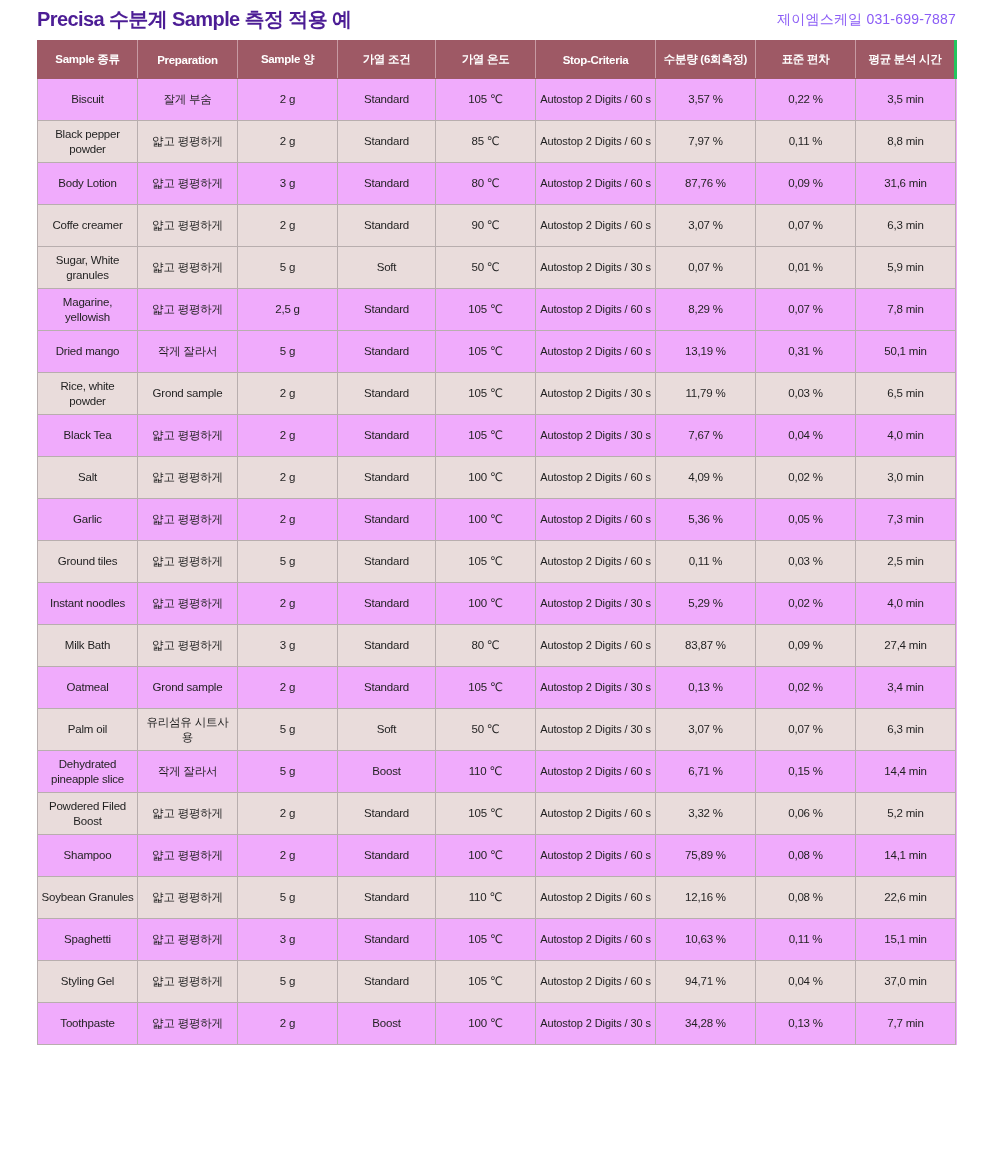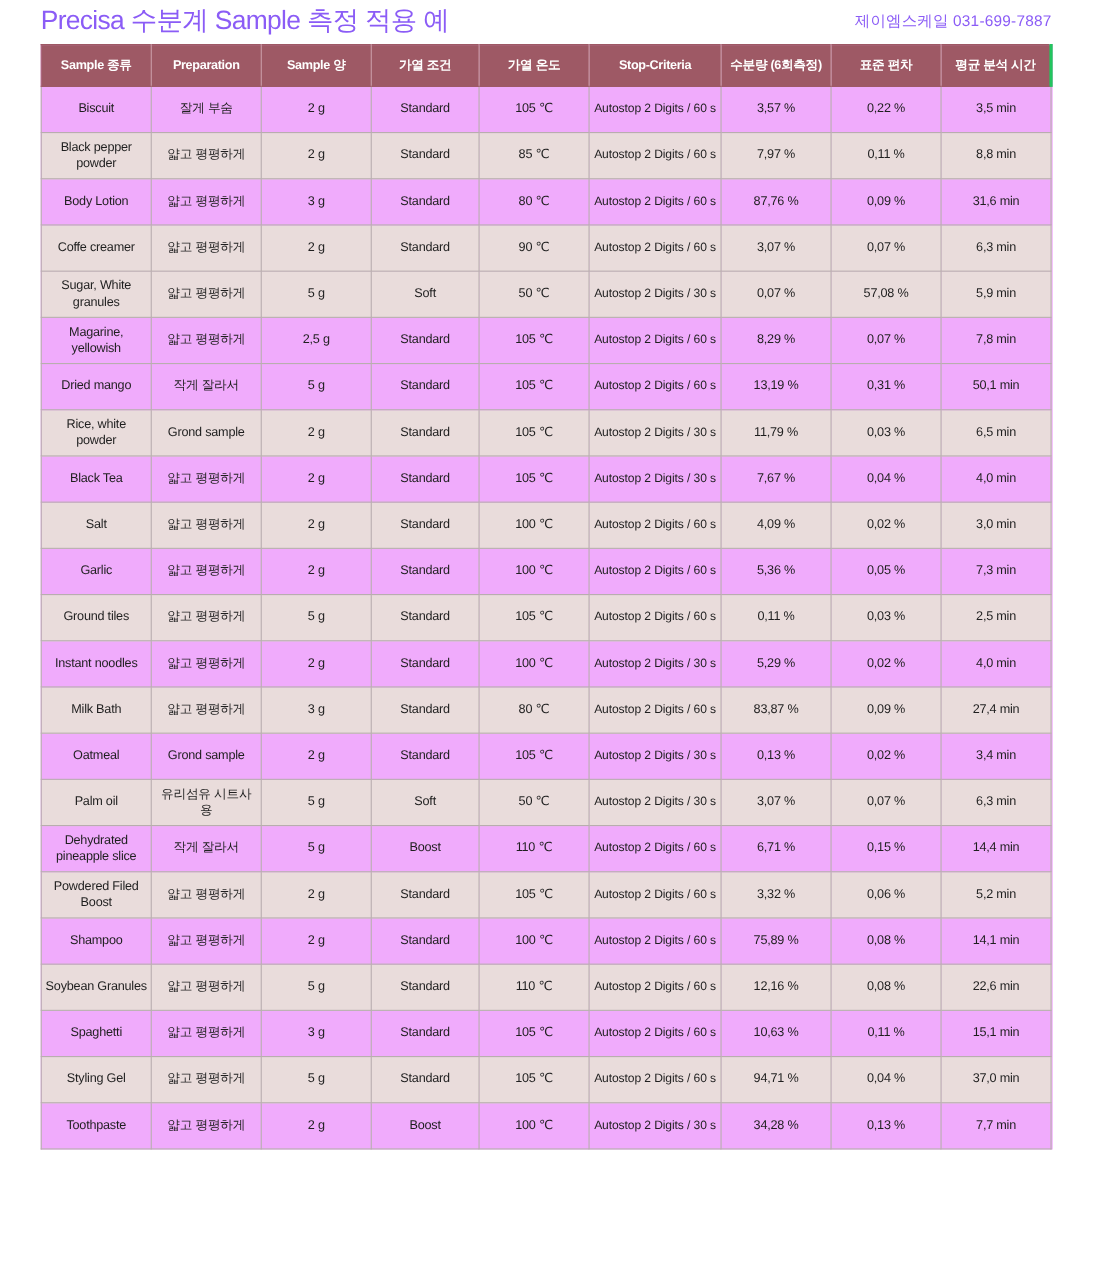--- a/index.html
+++ b/index.html
@@ -30,24 +30,24 @@
     top: 0;
     width: 1000px;
     height: 38px;
     display: flex;
     align-items: center;
     justify-content: space-between;
     padding: 0 44px 0 37px;
     box-sizing: border-box;
   }
   .doc-title {
-    font-size: 24px;
-    font-weight: normal;
+    font-size: 20px;
+    font-weight: bold;
     letter-spacing: -0.6px;
-    color: #8b5cf6;
+    color: #4c1d95;
     white-space: nowrap;
     line-height: 24px;
   }
   .contact {
     font-size: 14px;
     font-weight: normal;
     letter-spacing: 0.2px;
     color: #8b5cf6;
     white-space: nowrap;
     line-height: 24px;
@@ -196,21 +196,21 @@
             <td>6,3 min</td>
           </tr>
           <tr class="alt">
             <td>Sugar, White granules</td>
             <td>얇고 평평하게</td>
             <td>5 g</td>
             <td>Soft</td>
             <td>50 ℃</td>
             <td class="stop">Autostop 2 Digits / 30 s</td>
             <td>0,07 %</td>
-            <td>57,08 %</td>
+            <td>0,01 %</td>
             <td>5,9 min</td>
           </tr>
           <tr>
             <td>Magarine, yellowish</td>
             <td>얇고 평평하게</td>
             <td>2,5 g</td>
             <td>Standard</td>
             <td>105 ℃</td>
             <td class="stop">Autostop 2 Digits / 60 s</td>
             <td>8,29 %</td>

